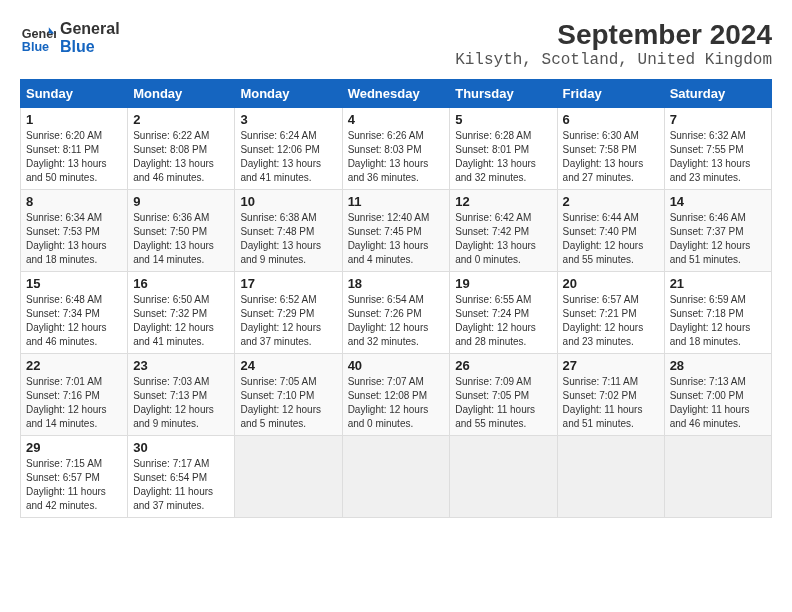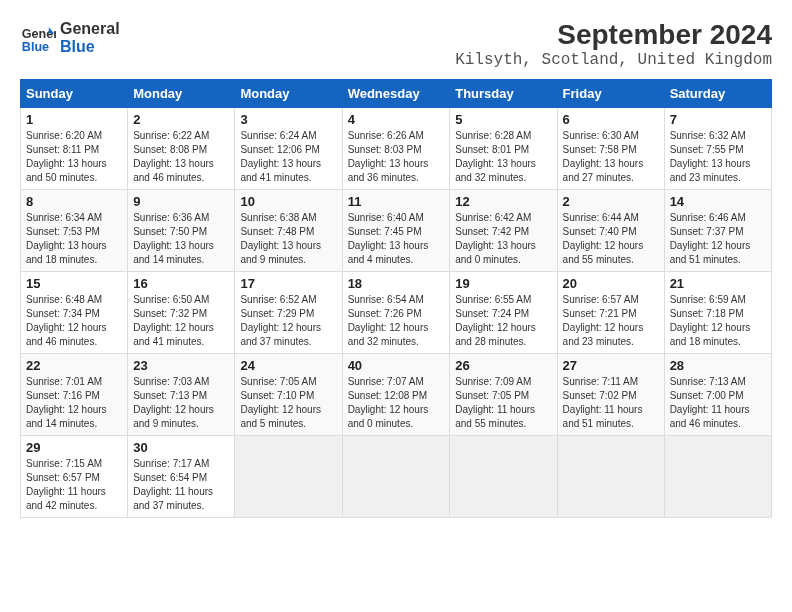--- a/index.html
+++ b/index.html
@@ -182,21 +182,21 @@
         </td>
         <td>
           <span class="day-num">10</span>
           <div class="day-info" style="white-space: pre-line;">Sunrise: 6:38 AM
 Sunset: 7:48 PM
 Daylight: 13 hours
 and 9 minutes.</div>
         </td>
         <td>
           <span class="day-num">11</span>
-          <div class="day-info" style="white-space: pre-line;">Sunrise: 6:40 AM
+          <div class="day-info" style="white-space: pre-line;">Sunrise: 12:40 AM
 Sunset: 7:45 PM
 Daylight: 13 hours
 and 4 minutes.</div>
         </td>
         <td>
           <span class="day-num">12</span>
           <div class="day-info" style="white-space: pre-line;">Sunrise: 6:42 AM
 Sunset: 7:42 PM
 Daylight: 13 hours
 and 0 minutes.</div>

